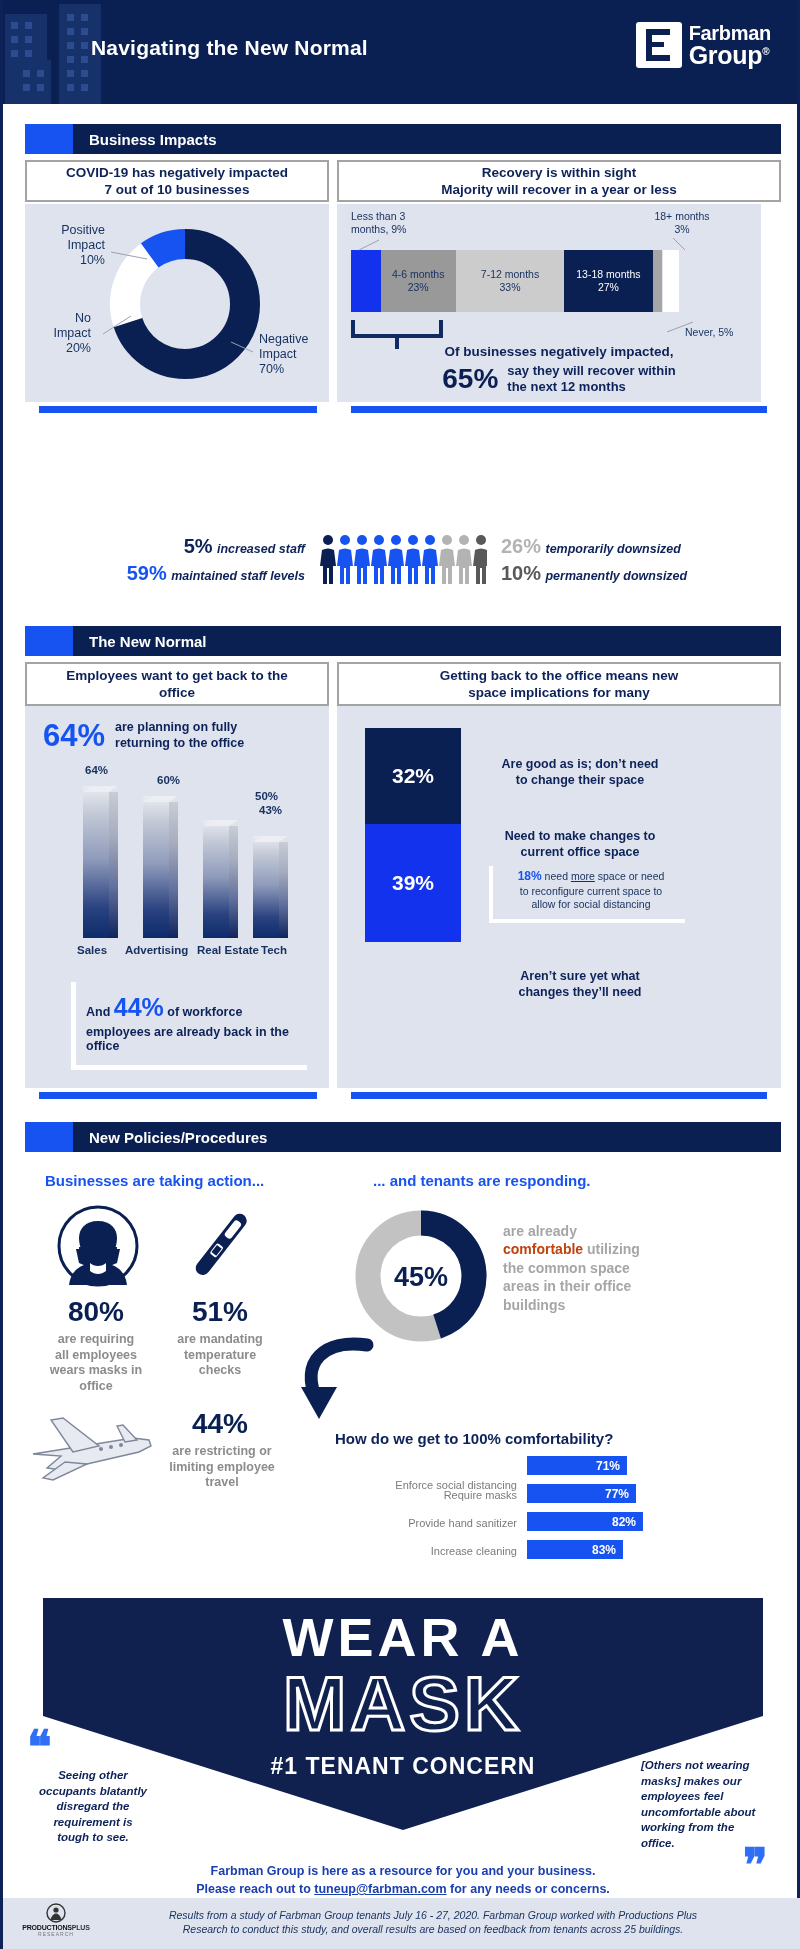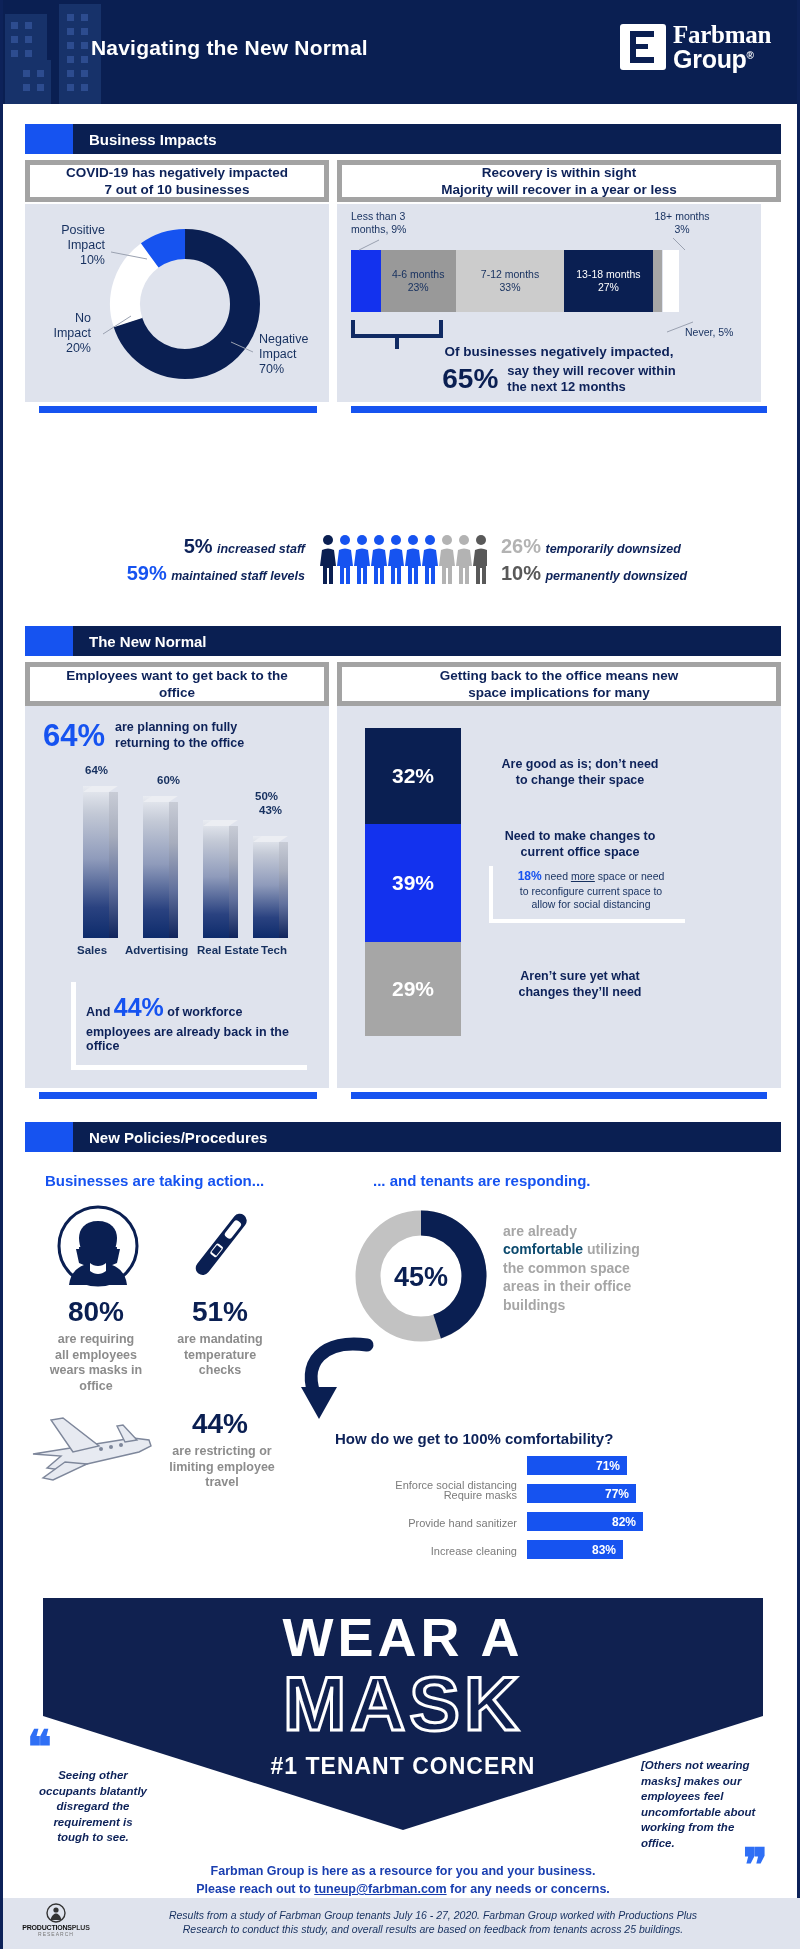--- a/index.html
+++ b/index.html
@@ -21,32 +21,32 @@
                font-size:21px; font-weight:bold; letter-spacing:.2px; }
   .logo { position:absolute; right:26px; top:22px; display:flex; align-items:center; gap:7px; }
   .logo-mark { width:46px; height:46px; background:#fff; position:relative; border-radius:3px; }
   .logo-mark:after{ content:""; position:absolute; left:10px; top:7px; width:24px;height:32px;
      background:
        linear-gradient(#0a1f52,#0a1f52) 0 0/6px 32px no-repeat,
        linear-gradient(#0a1f52,#0a1f52) 0 0/24px 6px no-repeat,
        linear-gradient(#0a1f52,#0a1f52) 0 13px/18px 5px no-repeat,
        linear-gradient(#0a1f52,#0a1f52) 0 26px/24px 6px no-repeat;}
   .logo-txt { color:#fff; line-height:1.0; }
-  .logo-txt .l1 { font-size:25px; font-weight:bold; letter-spacing:-.3px;font-family:Liberation Serif, serif;}
+  .logo-txt .l1 { font-size:20px; font-weight:bold; letter-spacing:-.3px;}
   .logo-txt .l2 { font-size:25px; font-weight:bold; letter-spacing:-.3px;}
   .logo-txt .reg { font-size:10px; vertical-align:super; }
 
   
   .secbar { position:absolute; left:22px; width:756px; height:30px; display:flex; }
   .secbar .swatch { width:48px; background:#1653f0; }
   .secbar .bar { flex:1; background:#0a1f52; display:flex; align-items:center;
                  padding-left:16px; color:#fff; font-size:15px; font-weight:bold; }
 
   
-  .panel-title { position:absolute; background:#fff; border:5px solid #a3a3a3;
+  .panel-title { position:absolute; background:#fff; border:2px solid #a3a3a3;
                  display:flex; align-items:center; justify-content:center;
                  text-align:center; font-size:13.5px; font-weight:bold; color:#0d2259;
                  line-height:1.28; padding:4px 6px; }
   .panel-body { position:absolute; background:#dfe3ed; }
   .panel-rule { position:absolute; height:7px; background:#1653f0; }
 
   
   .lbl { font-size:12.5px; fill:#16305f; font-family:"Liberation Sans",sans-serif; }
 
   
@@ -414,23 +414,20 @@
     </div>
     <div style="position:absolute; left:152px; top:160px; width:196px; border-left:4px solid #fff;
                 border-bottom:4px solid #fff; padding:3px 4px 7px 8px; text-align:center;">
       <div style="font-size:10.5px; color:#16305f; line-height:1.3;">
         <span style="color:#1653f0; font-weight:bold; font-size:12px;">18%</span><span> need </span><u>more</u><span> space or need</span>
       </div>
       <div style="font-size:10.5px; color:#16305f; line-height:1.3;">to reconfigure current space to</div>
       <div style="font-size:10.5px; color:#16305f; line-height:1.3;">allow for social distancing</div>
     </div>
 
-    <div class="spaceblk" style="top:236px; height:94px; background:#a6a6a6;">
-      <span>29%</span>
-    </div>
     <div class="spacetxt" style="top:262px;">
       <div>Aren’t sure yet what</div>
       <div>changes they’ll need</div>
     </div>
   </div>
   <div class="panel-rule" style="left:348px; top:1092px; width:416px;"></div>
 
   <div class="secbar" style="top:1122px;">
     <div class="swatch"></div>
     <div class="bar">
@@ -498,21 +495,21 @@
     <g transform="translate(70,70)">
       <circle r="53" fill="none" stroke="#c2c2c2" stroke-width="25" stroke-dasharray="333 0" transform="rotate(-90)"></circle>
       <circle r="53" fill="none" stroke="#0a1f52" stroke-width="25" stroke-dasharray="149.8 183.2" transform="rotate(-90)"></circle>
     </g>
     <text x="70" y="80" text-anchor="middle" font-size="27" font-weight="bold" fill="#0a1f52" font-family="Liberation Sans, sans-serif">45%</text>
   </svg>
 
   <div style="position:absolute; left:500px; top:1222px; width:250px; font-size:14px;
               font-weight:bold; color:#a6a6a6; line-height:1.32;">
     <div>are already</div>
-    <div><span style="color:#0c4a6e;">comfortable</span><span> utilizing</span></div>
+    <div><span style="color:#c2410c;">comfortable</span><span> utilizing</span></div>
     <div>the common space</div>
     <div>areas in their office</div>
     <div>buildings</div>
   </div>
 
   <svg style="position:absolute; left:290px; top:1335px;" width="90" height="90" viewBox="0 0 90 90">
     <path d="M74 10 C 32 4 6 26 24 66" fill="none" stroke="#0a1f52" stroke-width="13" stroke-linecap="round"></path>
     <path d="M8 52 L26 84 L44 52 Z" fill="#0a1f52"></path>
   </svg>
 

